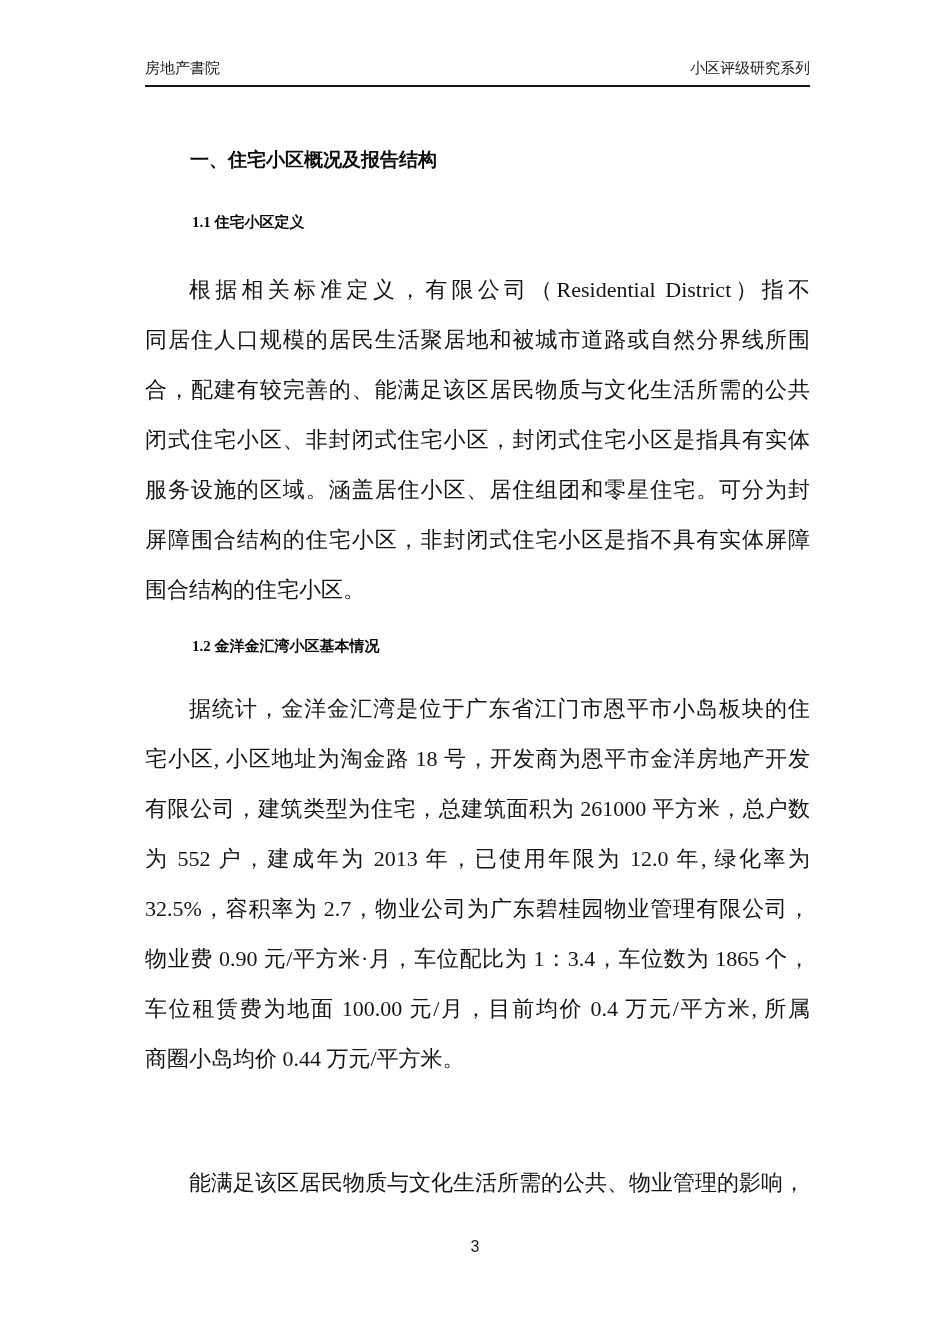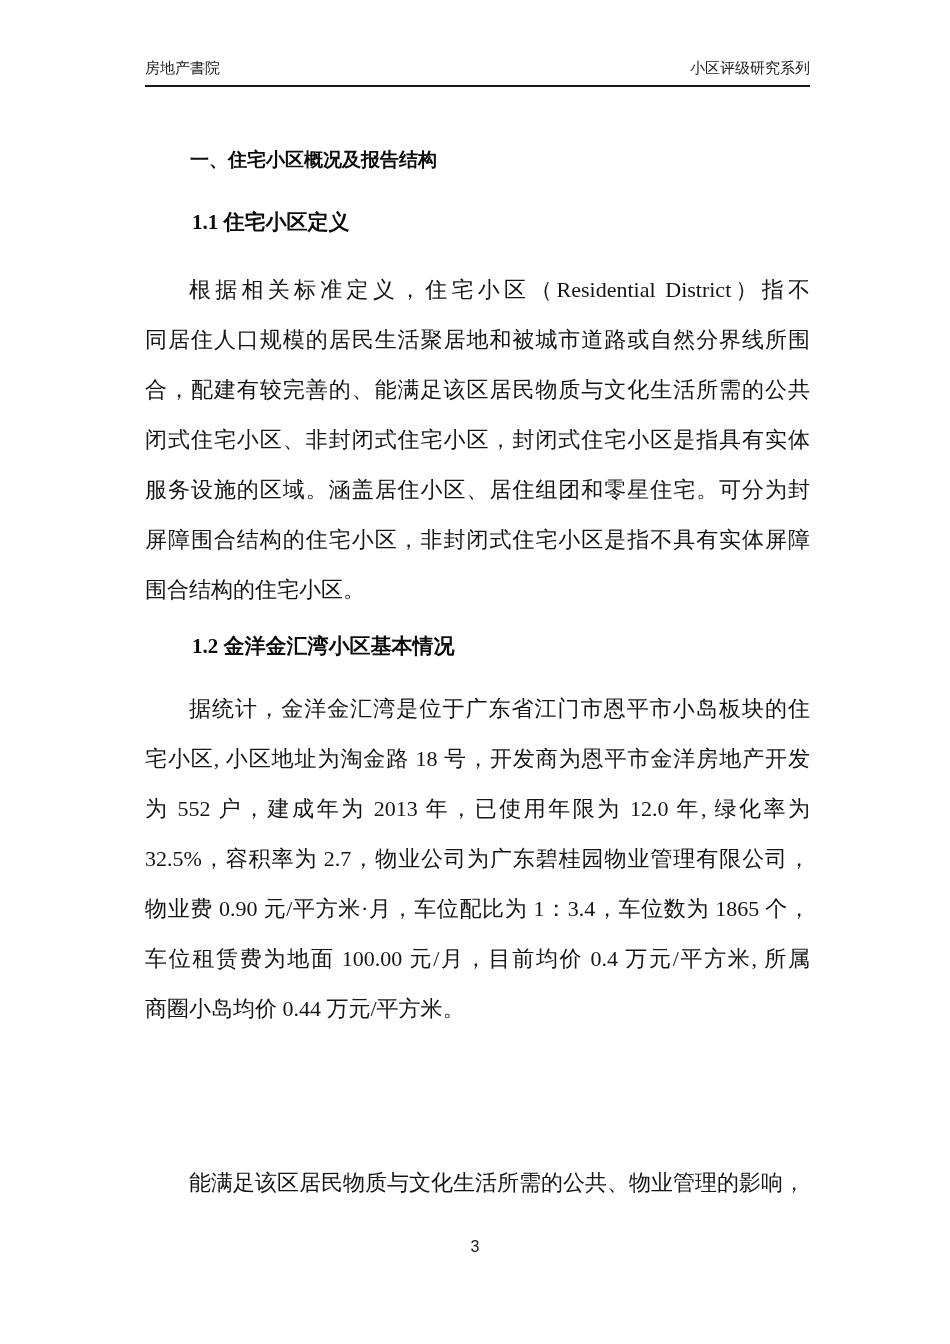--- a/index.html
+++ b/index.html
@@ -49,21 +49,21 @@
     font-family: "Liberation Serif", "DejaVu Serif", serif;
   }
 
   
   .section-heading {
     position: absolute;
     left: 145px;
     right: 140px;
     margin: 0;
     padding-left: 47px;
-    font-size: 21px;
+    font-size: 15px;
     line-height: 28px;
     font-weight: bold;
     color: #0c0c0c;
     font-family: "Liberation Serif", "DejaVu Serif", serif;
   }
   .heading-1 { top: 208px; }
   .heading-2 { top: 632px; }
   .heading-3 { top: 1105px; }
 
   
@@ -106,33 +106,34 @@
 
   <header class="page-header">
     <span>房地产書院</span>
     <span>小区评级研究系列</span>
   </header>
 
   <h1 class="chapter-title">一、住宅小区概况及报告结构</h1>
 
   <h2 class="section-heading heading-1">1.1 住宅小区定义</h2>
   <div class="para para-1">
-      <div class="line">根据相关标准定义，住宅小区（Residential District）指不</div>
+      <div class="line">根据相关标准定义，有限公司（Residential District）指不</div>
       <div class="line">同居住人口规模的居民生活聚居地和被城市道路或自然分界线所围</div>
       <div class="line">合，配建有较完善的、能满足该区居民物质与文化生活所需的公共</div>
       <div class="line">闭式住宅小区、非封闭式住宅小区，封闭式住宅小区是指具有实体</div>
       <div class="line">服务设施的区域。涵盖居住小区、居住组团和零星住宅。可分为封</div>
       <div class="line">屏障围合结构的住宅小区，非封闭式住宅小区是指不具有实体屏障</div>
       <div class="line">围合结构的住宅小区。</div>
     </div>
 
   <h2 class="section-heading heading-2">1.2 金洋金汇湾小区基本情况</h2>
   <div class="para para-2">
       <div class="line">据统计，金洋金汇湾是位于广东省江门市恩平市小岛板块的住</div>
       <div class="line">宅小区, 小区地址为淘金路 18 号，开发商为恩平市金洋房地产开发</div>
+      <div class="line">有限公司，建筑类型为住宅，总建筑面积为 261000 平方米，总户数</div>
       <div class="line">为 552 户，建成年为 2013 年，已使用年限为 12.0 年, 绿化率为</div>
       <div class="line">32.5%，容积率为 2.7，物业公司为广东碧桂园物业管理有限公司，</div>
       <div class="line">物业费 0.90 元/平方米·月，车位配比为 1：3.4，车位数为 1865 个，</div>
       <div class="line">车位租赁费为地面 100.00 元/月，目前均价 0.4 万元/平方米, 所属</div>
       <div class="line">商圈小岛均价 0.44 万元/平方米。</div>
     </div>
 
   <div class="para para-3">
       <div class="line">能满足该区居民物质与文化生活所需的公共、物业管理的影响，</div>
     </div>

